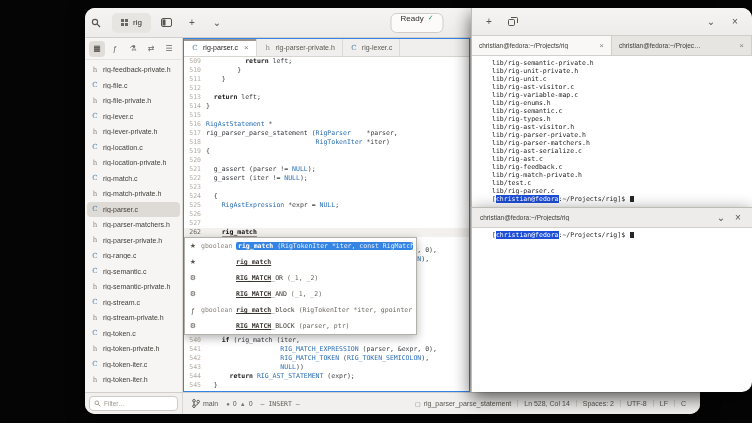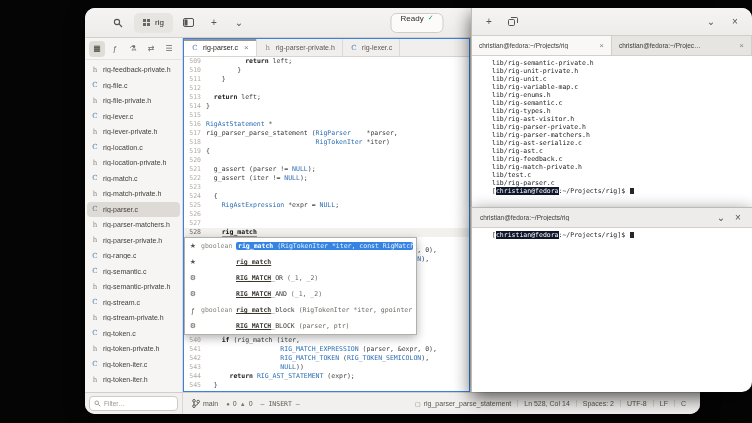--- a/index.html
+++ b/index.html
@@ -3,21 +3,21 @@
 <meta charset="utf-8">
 <style>
 *{margin:0;padding:0;box-sizing:border-box}
 html,body{width:752px;height:423px;overflow:hidden}
 body{background:#050505;font-family:"Liberation Sans",sans-serif;position:relative}
 .desktop{position:absolute;inset:0}
 .window{position:absolute;box-shadow:0 6px 18px rgba(0,0,0,.65)}
 
 
 #builder{left:85px;top:8px;width:615px;height:406px;background:#fafaf9;border-radius:10px;display:flex;flex-direction:column}
-.hb{height:30px;background:linear-gradient(#f5f4f2,#edecea);border-bottom:1px solid #d2cec9;border-radius:10px 10px 0 0;display:flex;align-items:center;padding:0 24px;gap:7px;position:relative;flex:none}
+.hb{height:30px;background:linear-gradient(#f5f4f2,#edecea);border-bottom:1px solid #d2cec9;border-radius:10px 10px 0 0;display:flex;align-items:center;padding:0 2px;gap:7px;position:relative;flex:none}
 .ibtn{width:18px;height:18px;display:flex;align-items:center;justify-content:center;border-radius:4px;color:#57534d;font-size:10px;line-height:1;cursor:default}
 .omnibox{height:20px;display:flex;align-items:center;gap:5px;background:#e7e5e2;border-radius:5px;padding:0 9px;font-size:8px;color:#2f2c28}
 .ready{position:absolute;left:54%;transform:translateX(-50%);height:20px;display:flex;gap:4px;background:#fcfbfa;border:1px solid #d1ccc6;border-radius:6px;padding:0 9px;font-size:8px;color:#2f2c28}
 .ready .chk{font-size:7px;color:#26a269}
 .bcontent{flex:1;display:flex;min-height:0}
 
 
 .sidebar{width:98px;background:#f6f5f4;border-right:1px solid #dbd7d2;display:flex;flex-direction:column;flex:none}
 .srow{height:22px;display:flex;align-items:center;gap:2px;padding:0 4px;border-bottom:1px solid #e6e3df;flex:none}
 .sic{width:16px;height:16px;display:flex;align-items:center;justify-content:center;font-size:8px;color:#6b6660;border-radius:4px}
@@ -82,21 +82,21 @@
 .thb{height:28px;background:linear-gradient(#f5f4f2,#edecea);border-bottom:1px solid #d2cec9;border-radius:0 10px 0 0;display:flex;align-items:center;padding:0 8px;gap:6px;flex:none}
 .ttabs{height:20px;background:#e7e5e2;border-bottom:1px solid #d2cec9;display:flex;flex:none}
 .ttab{flex:1;min-width:0;display:flex;align-items:center;gap:3px;padding:0 7px;font-size:6.5px;color:#3c3934;border-right:1px solid #d2cec9}
 .ttab.active{background:#f9f8f6}
 .ttab .lbl{flex:1;overflow:hidden;text-overflow:ellipsis;white-space:nowrap}
 .tclose{color:#8a857e;font-size:8px;flex:none}
 .tmini{height:20px;background:#edecea;border-bottom:1px solid #d2cec9;display:flex;align-items:center;gap:5px;padding:0 8px;font-size:6.5px;color:#3c3934;flex:none}
 .tmini .lbl{flex:1;overflow:hidden;text-overflow:ellipsis;white-space:nowrap}
 .tcontent{flex:1;overflow:hidden;padding:3px 20px;font-family:"DejaVu Sans Mono",monospace;font-size:6.5px;line-height:8px;color:#1d1d1d}
 .tline{white-space:pre;height:8px}
-.hl{background:#0f172a;color:#fff}
+.hl{background:#1d4ed8;color:#fff}
 .cursor{display:inline-block;width:4px;height:6.5px;background:#24262a;vertical-align:-1px;margin-left:1px}
 svg{display:block}
 </style>
 </head>
 <body>
 
 <div class="desktop">
 
   <div class="window" id="builder">
     <div class="hb">
@@ -314,21 +314,21 @@
               </div>
               <div class="cl">
                 <span class="ln">526</span>
                 <span class="ct"></span>
               </div>
               <div class="cl">
                 <span class="ln">527</span>
                 <span class="ct"></span>
               </div>
               <div class="cl cur">
-                <span class="ln">528</span>
+                <span class="ln">262</span>
                 <span class="ct"><span class="tk-p">    </span><span class="tk-w">rig_match</span></span>
               </div>
               <div class="cl">
                 <span class="ln">529</span>
                 <span class="ct"><span class="tk-p">    </span><span class="tk-k">if</span><span class="tk-p"> (</span><span class="tk-f">rig_match</span><span class="tk-p"> (iter,</span></span>
               </div>
               <div class="cl">
                 <span class="ln">530</span>
                 <span class="ct"><span class="tk-p">                   </span><span class="tk-m">RIG_MATCH_EXPRESSION</span><span class="tk-p"> (parser, &amp;expr, 0),</span></span>
               </div>
@@ -496,20 +496,21 @@
         </div>
         <div class="ttab">
           <span class="lbl">christian@fedora:~/Projec…</span>
           <span class="tclose">×</span>
         </div>
       </div>
     <div class="tcontent">
         <div class="tline">lib/rig-semantic-private.h</div>
         <div class="tline">lib/rig-unit-private.h</div>
         <div class="tline">lib/rig-unit.c</div>
+        <div class="tline">lib/rig-ast-visitor.c</div>
         <div class="tline">lib/rig-variable-map.c</div>
         <div class="tline">lib/rig-enums.h</div>
         <div class="tline">lib/rig-semantic.c</div>
         <div class="tline">lib/rig-types.h</div>
         <div class="tline">lib/rig-ast-visitor.h</div>
         <div class="tline">lib/rig-parser-private.h</div>
         <div class="tline">lib/rig-parser-matchers.h</div>
         <div class="tline">lib/rig-ast-serialize.c</div>
         <div class="tline">lib/rig-ast.c</div>
         <div class="tline">lib/rig-feedback.c</div>

